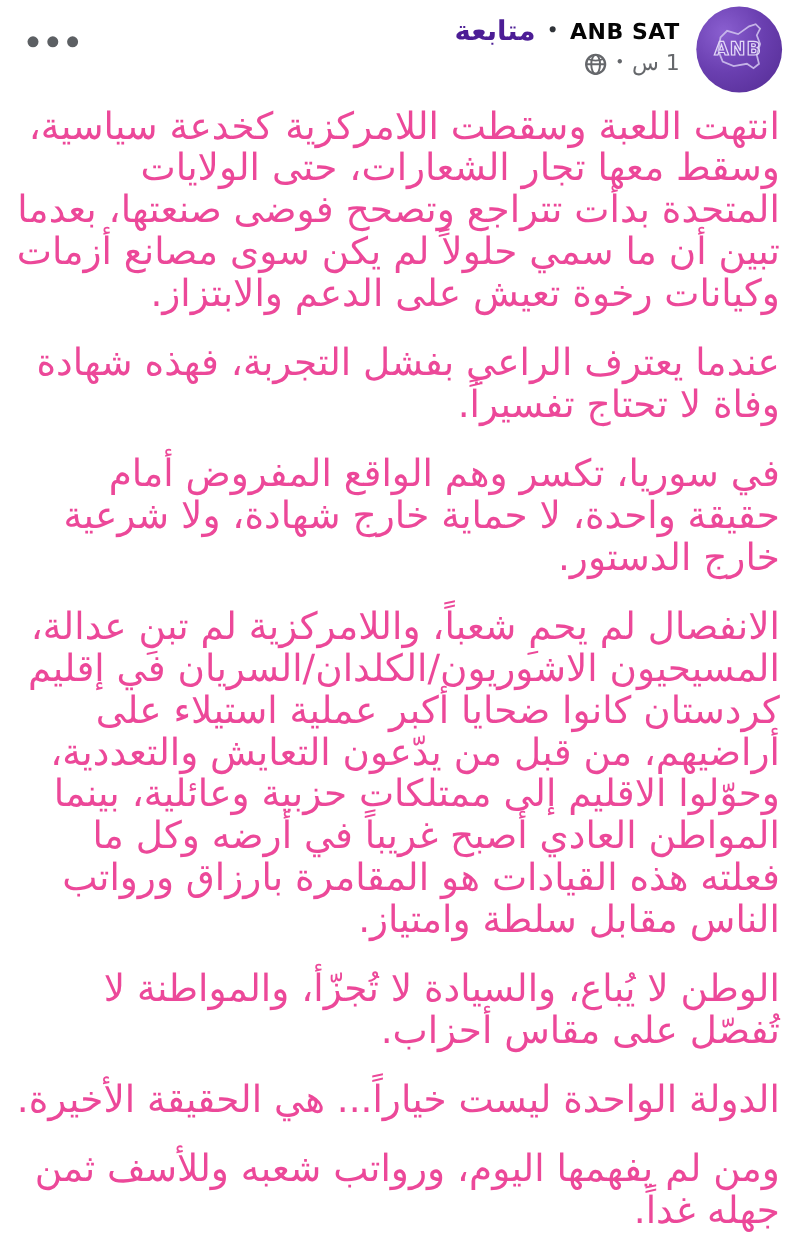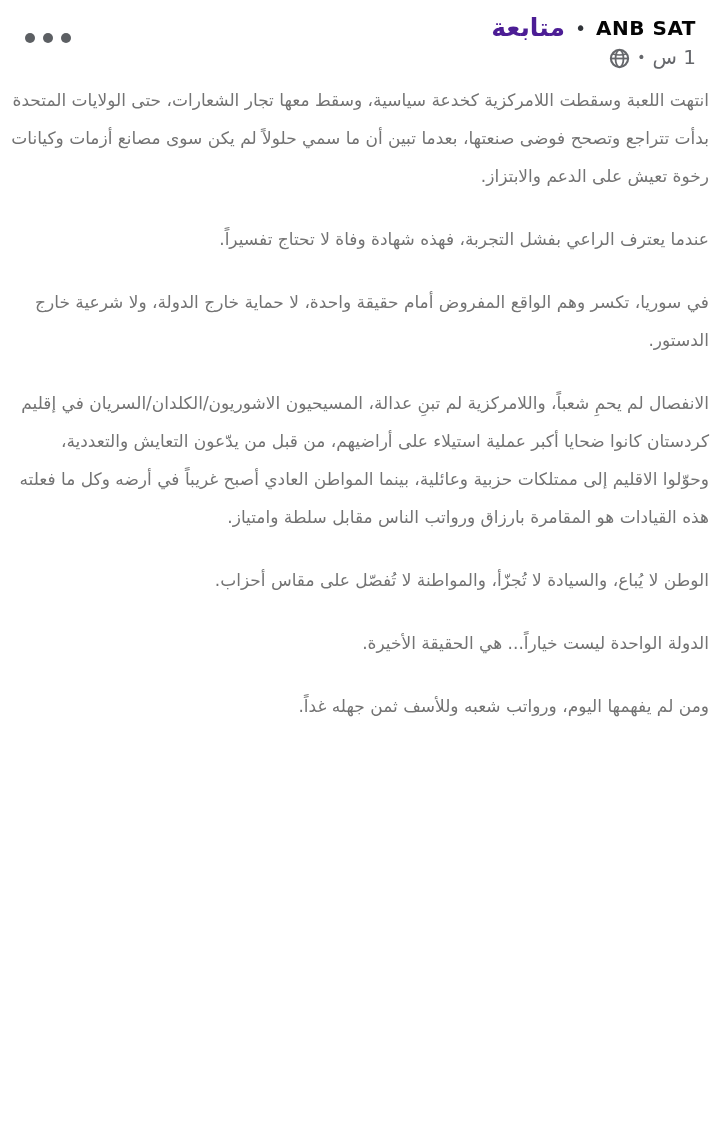--- a/index.html
+++ b/index.html
@@ -54,34 +54,40 @@
   .options-button .dot {
     width: 10px; height: 10px; border-radius: 50%;
     background: #5c5f63;
   }
 
   
   .post-body {
     direction: rtl;
     text-align: right;
     padding: 12px 11px 0 11px;
-    font-size: 17px;
+    font-size: 34px;
     line-height: 38px;
-    color: #737373;
+    color: #ec4899;
   }
   .post-body p { margin: 0 0 25px 0; }
   .post-body p:last-child { margin-bottom: 0; }
 </style>
 </head>
 <body>
 
 <div class="post-card">
 
   <div class="post-header">
 
+    <div class="avatar">
+      <svg width="62" height="62" viewBox="0 0 62 62">
+        <path d="M14 20 L20 14 L30 17 L40 10 L46 8 L50 12 L47 18 L50 26 L47 36 L49 44 L44 48 L38 44 L26 46 L16 42 L12 32 Z" fill="none" stroke="#cdbfec" stroke-width="1.6" opacity="0.9"></path>
+        <text x="30" y="36" text-anchor="middle" font-size="17" font-weight="bold" fill="none" stroke="#e3d9f7" stroke-width="1.1" letter-spacing="1">ANB</text>
+      </svg>
+    </div>
 
     <div class="header-info">
       <div class="name-row">
         <span class="page-name">ANB SAT</span>
         <span class="name-sep">•</span>
         <span class="follow-link">متابعة</span>
       </div>
       <div class="meta-row">
         <span class="timestamp">1 س</span>
         <span class="meta-sep">•</span>
@@ -100,20 +106,20 @@
       <span class="dot"></span>
       <span class="dot"></span>
       <span class="dot"></span>
     </div>
 
   </div>
 
   <div class="post-body">
     <p>انتهت اللعبة وسقطت اللامركزية كخدعة سياسية، وسقط معها تجار الشعارات، حتى الولايات المتحدة بدأت تتراجع وتصحح فوضى صنعتها، بعدما تبين أن ما سمي حلولاً لم يكن سوى مصانع أزمات وكيانات رخوة تعيش على الدعم والابتزاز.</p>
     <p>عندما يعترف الراعي بفشل التجربة، فهذه شهادة وفاة لا تحتاج تفسيراً.</p>
-    <p>في سوريا، تكسر وهم الواقع المفروض أمام حقيقة واحدة، لا حماية خارج الدولة، ولا شرعية خارج الدستور.</p>
+    <p>في سوريا، تكسر وهم الواقع المفروض أمام حقيقة واحدة، لا حماية خارج شهادة، ولا شرعية خارج الدستور.</p>
     <p>الانفصال لم يحمِ شعباً، واللامركزية لم تبنِ عدالة، المسيحيون الاشوريون/الكلدان/السريان في إقليم كردستان كانوا ضحايا أكبر عملية استيلاء على أراضيهم، من قبل من يدّعون التعايش والتعددية، وحوّلوا الاقليم إلى ممتلكات حزبية وعائلية، بينما المواطن العادي أصبح غريباً في أرضه وكل ما فعلته هذه القيادات هو المقامرة بارزاق ورواتب الناس مقابل سلطة وامتياز.</p>
     <p>الوطن لا يُباع، والسيادة لا تُجزّأ، والمواطنة لا تُفصّل على مقاس أحزاب.</p>
     <p>الدولة الواحدة ليست خياراً... هي الحقيقة الأخيرة.</p>
     <p>ومن لم يفهمها اليوم، ورواتب شعبه وللأسف ثمن جهله غداً.</p>
   </div>
 
 </div>
 
 </body></html>

